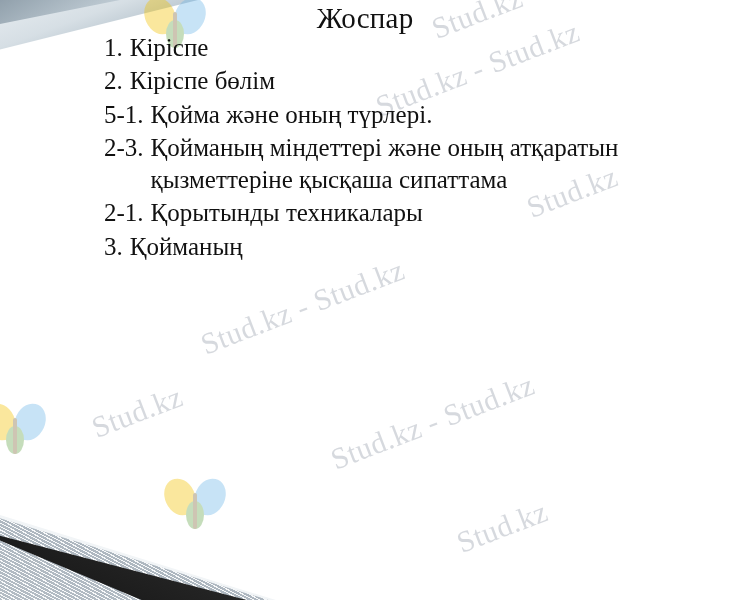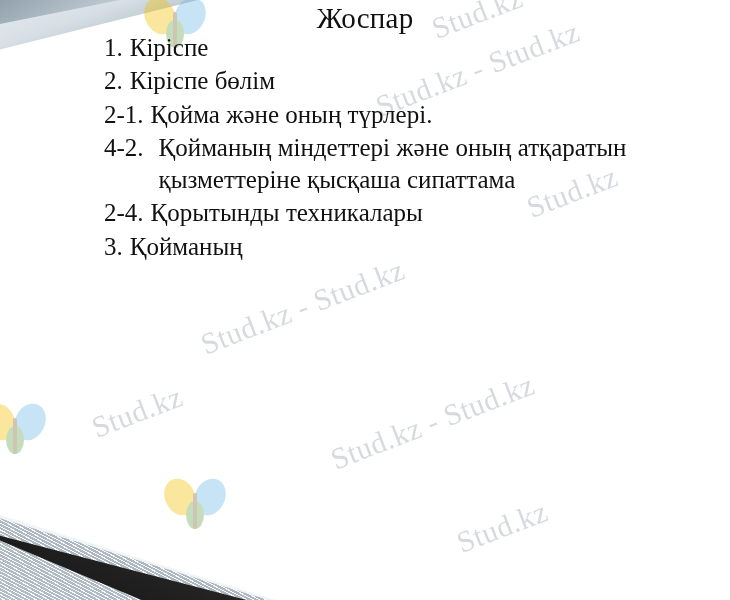--- a/index.html
+++ b/index.html
@@ -134,21 +134,20 @@
   }
   .plan-item .num {
     flex: 0 0 auto;
     padding-right: 7px;
   }
   .plan-item .txt {
     flex: 1 1 auto;
   }
   .plan-item.indent .txt {
     text-indent: 0;
-    margin-left: 8px;
   }
 </style>
 </head>
 <body>
 
 <div id="slide">
 
   <div class="corner-top-left"></div>
   <div class="corner-top-left2"></div>
 
@@ -199,32 +198,32 @@
         <span class="num">1.</span>
         <span class="txt">Кіріспе</span>
       </div>
 
       <div class="plan-item">
         <span class="num">2.</span>
         <span class="txt">Кіріспе бөлім</span>
       </div>
 
       <div class="plan-item">
+        <span class="num">5-1.</span>
+        <span class="txt">Қойма және оның түрлері.</span>
+      </div>
+
+      <div class="plan-item indent">
+        <span class="num">2-3.</span>
+        <span class="txt">Қойманың міндеттері және оның атқаратын қызметтеріне қысқаша сипаттама</span>
+      </div>
+
+
+      <div class="plan-item">
         <span class="num">2-1.</span>
-        <span class="txt">Қойма және оның түрлері.</span>
-      </div>
-
-      <div class="plan-item indent">
-        <span class="num">4-2.</span>
-        <span class="txt">Қойманың міндеттері және оның атқаратын қызметтеріне қысқаша сипаттама</span>
-      </div>
-
-
-      <div class="plan-item">
-        <span class="num">2-4.</span>
         <span class="txt">Қорытынды техникалары</span>
       </div>
 
       <div class="plan-item">
         <span class="num">3.</span>
         <span class="txt">Қойманың</span>
       </div>
 
     </div>
   </div>

